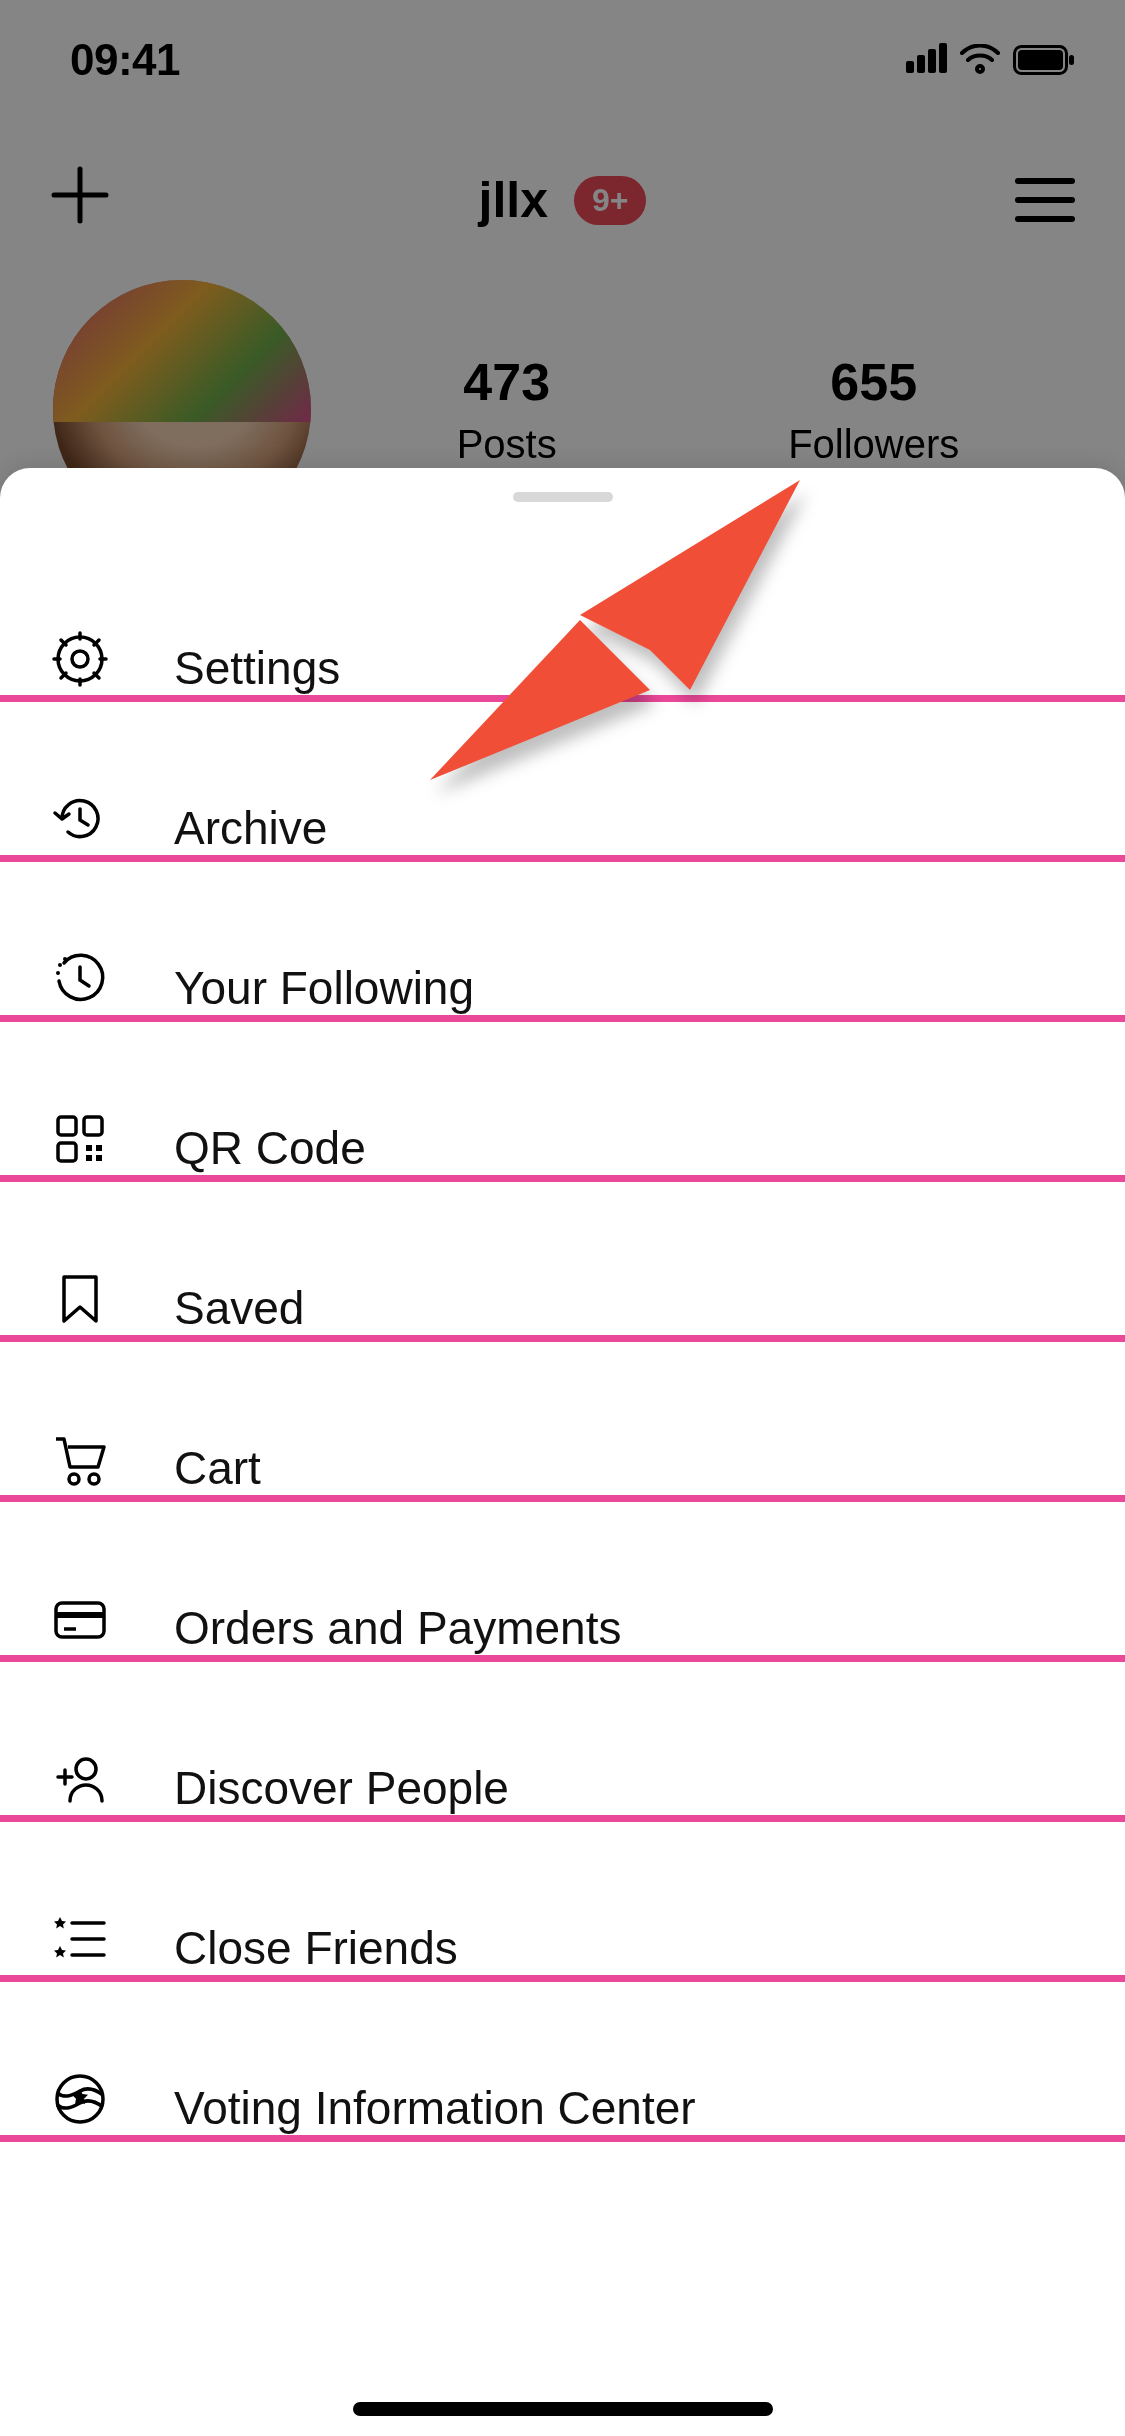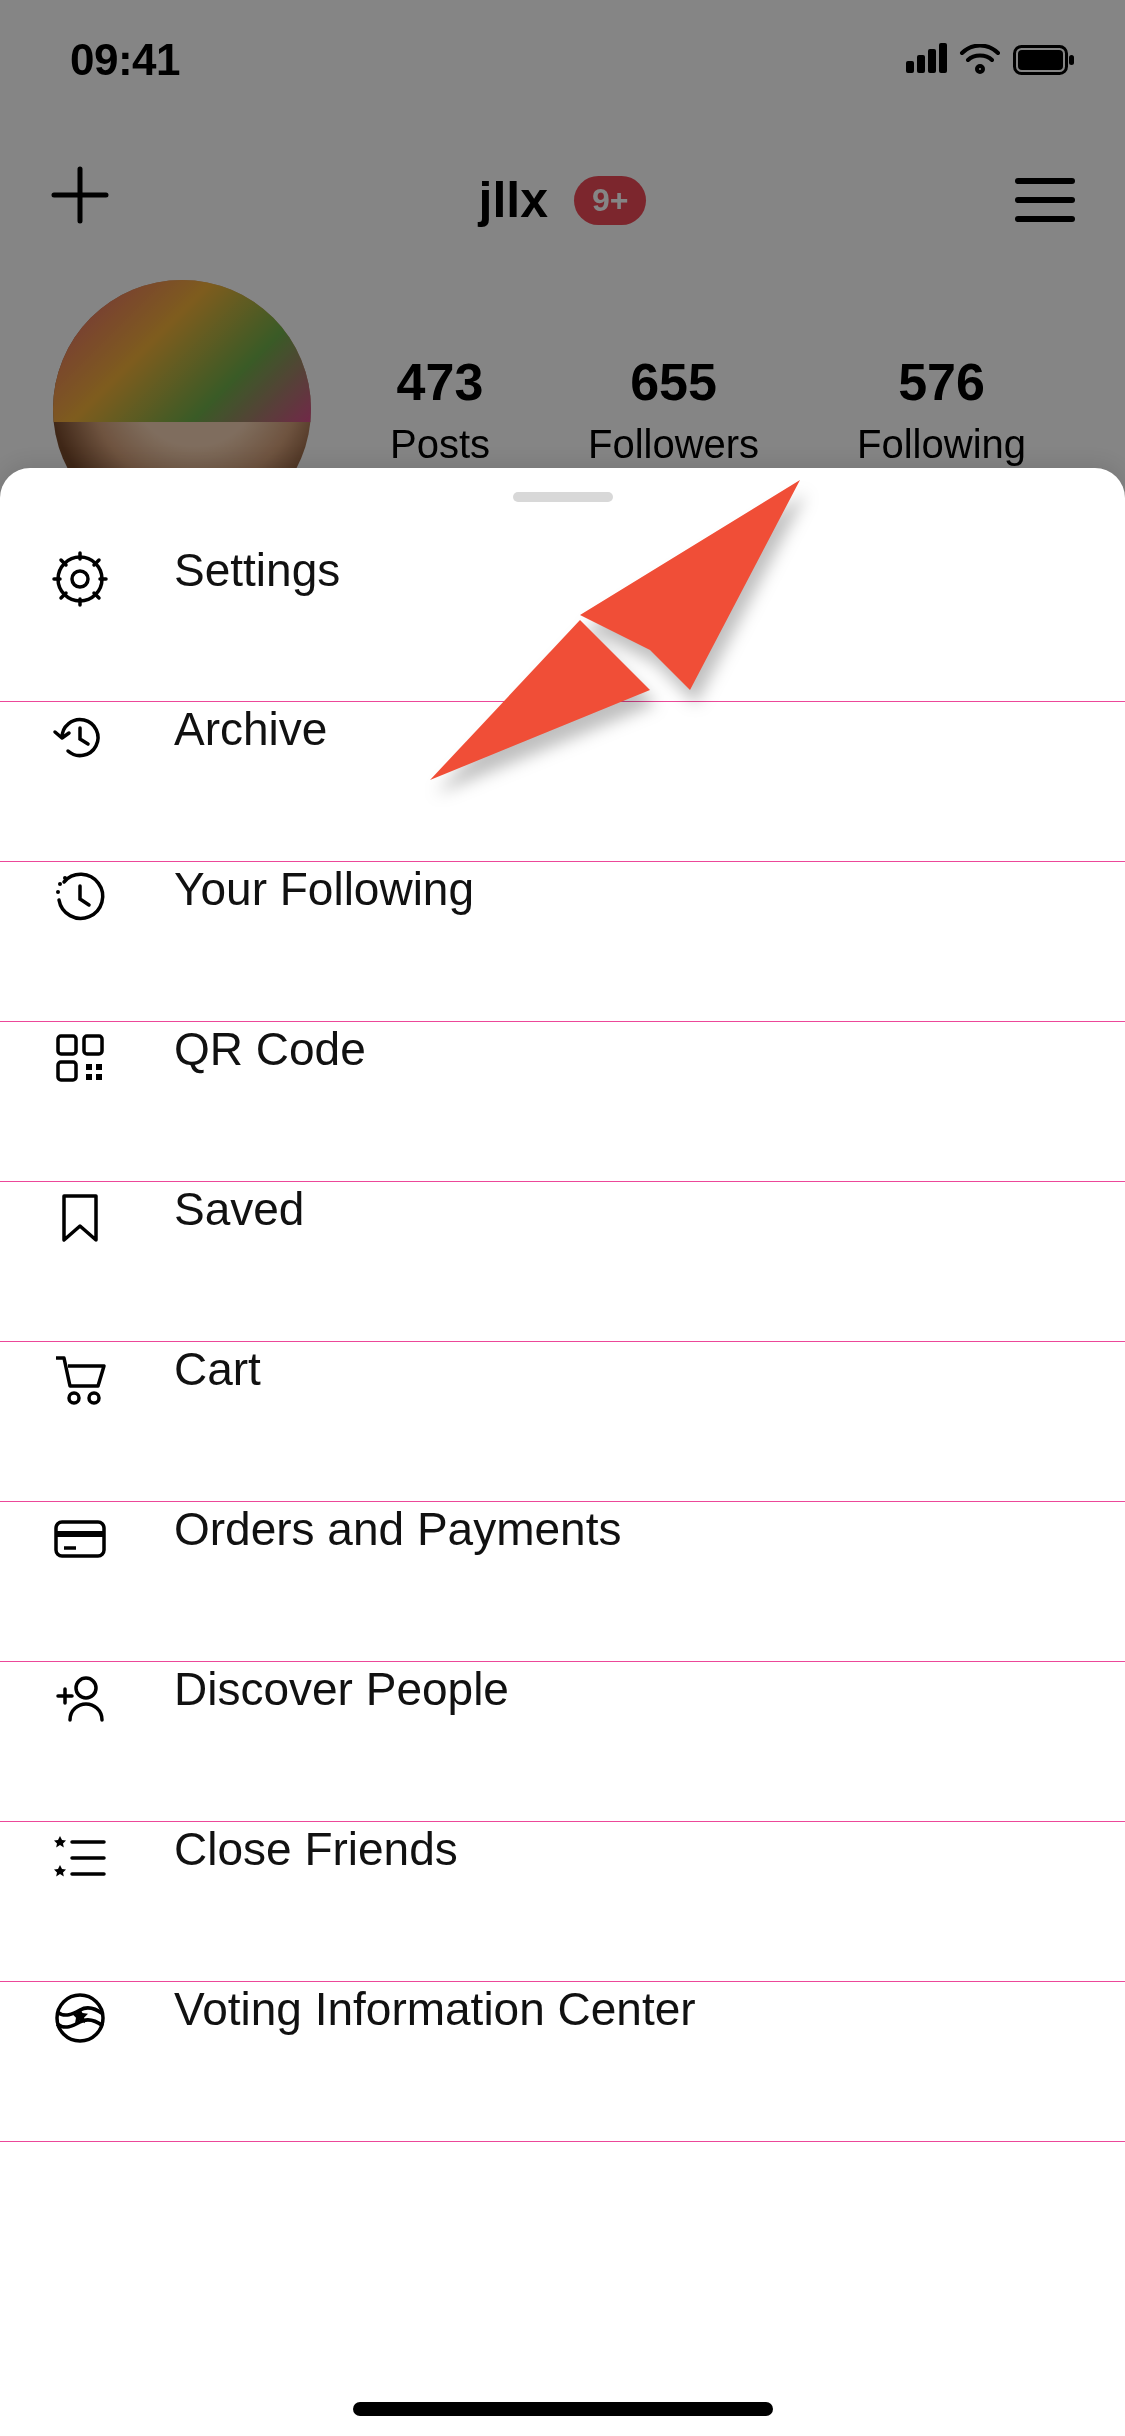--- a/index.html
+++ b/index.html
@@ -28,21 +28,21 @@
   .avatar::before{content:"";position:absolute;top:0;left:0;right:0;height:55%;background:linear-gradient(135deg,#e0567b,#f2b13a 40%,#6fae4a 70%,#d94e8b);}  
   .stats { flex:1; display:flex; justify-content:space-around; margin-left:30px; }
   .stat { text-align:center; }
   .stat .n { font-size:52px; font-weight:700; }
   .stat .l { font-size:40px; margin-top:10px; }
   
   
   .sheet { position:absolute; left:0; right:0; bottom:0; top:468px; background:#fff; border-radius:30px 30px 0 0; box-shadow:0 -4px 20px rgba(0,0,0,.1);}
   .grabber { width:100px; height:10px; background:#d8d8d8; border-radius:5px; margin:24px auto 40px; }
   .menu { }
-  .item { display:flex; align-items:flex-start; height:160px; padding:0 46px 0 44px; border-bottom:1px solid #ec4899; }
+  .item { display:flex; align-items:flex-end; height:160px; padding:0 46px 0 44px; border-bottom:7px solid #ec4899; }
   .item:first-child{border-top:1px solid transparent;}
   .ic { width:72px; height:72px; display:flex; align-items:center; justify-content:center; flex:0 0 72px; }
   .ic svg{stroke:#000;fill:none;stroke-width:3.5;}
   .label { font-size:46px; margin-left:58px; color:#111; }
   
   
   .arrow { position:absolute; left:430px; top:440px; width:380px; height:380px; pointer-events:none; filter:drop-shadow(6px 14px 8px rgba(0,0,0,.25)); }
   
   .home-ind { position:absolute; bottom:20px; left:50%; transform:translateX(-50%); width:420px; height:14px; background:#000; border-radius:10px; }
 </style>
@@ -91,24 +91,20 @@
     <div class="avatar"></div>
     <div class="stats">
       <div class="stat">
         <div class="n">473</div>
         <div class="l">Posts</div>
       </div>
       <div class="stat">
         <div class="n">655</div>
         <div class="l">Followers</div>
       </div>
-      <div class="stat">
-        <div class="n">576</div>
-        <div class="l">Following</div>
-      </div>
     </div>
   </div>
 
   <div class="dim"></div>
 
   <div class="sheet">
     <div class="grabber"></div>
     <div class="menu">
 
       <div class="item">

